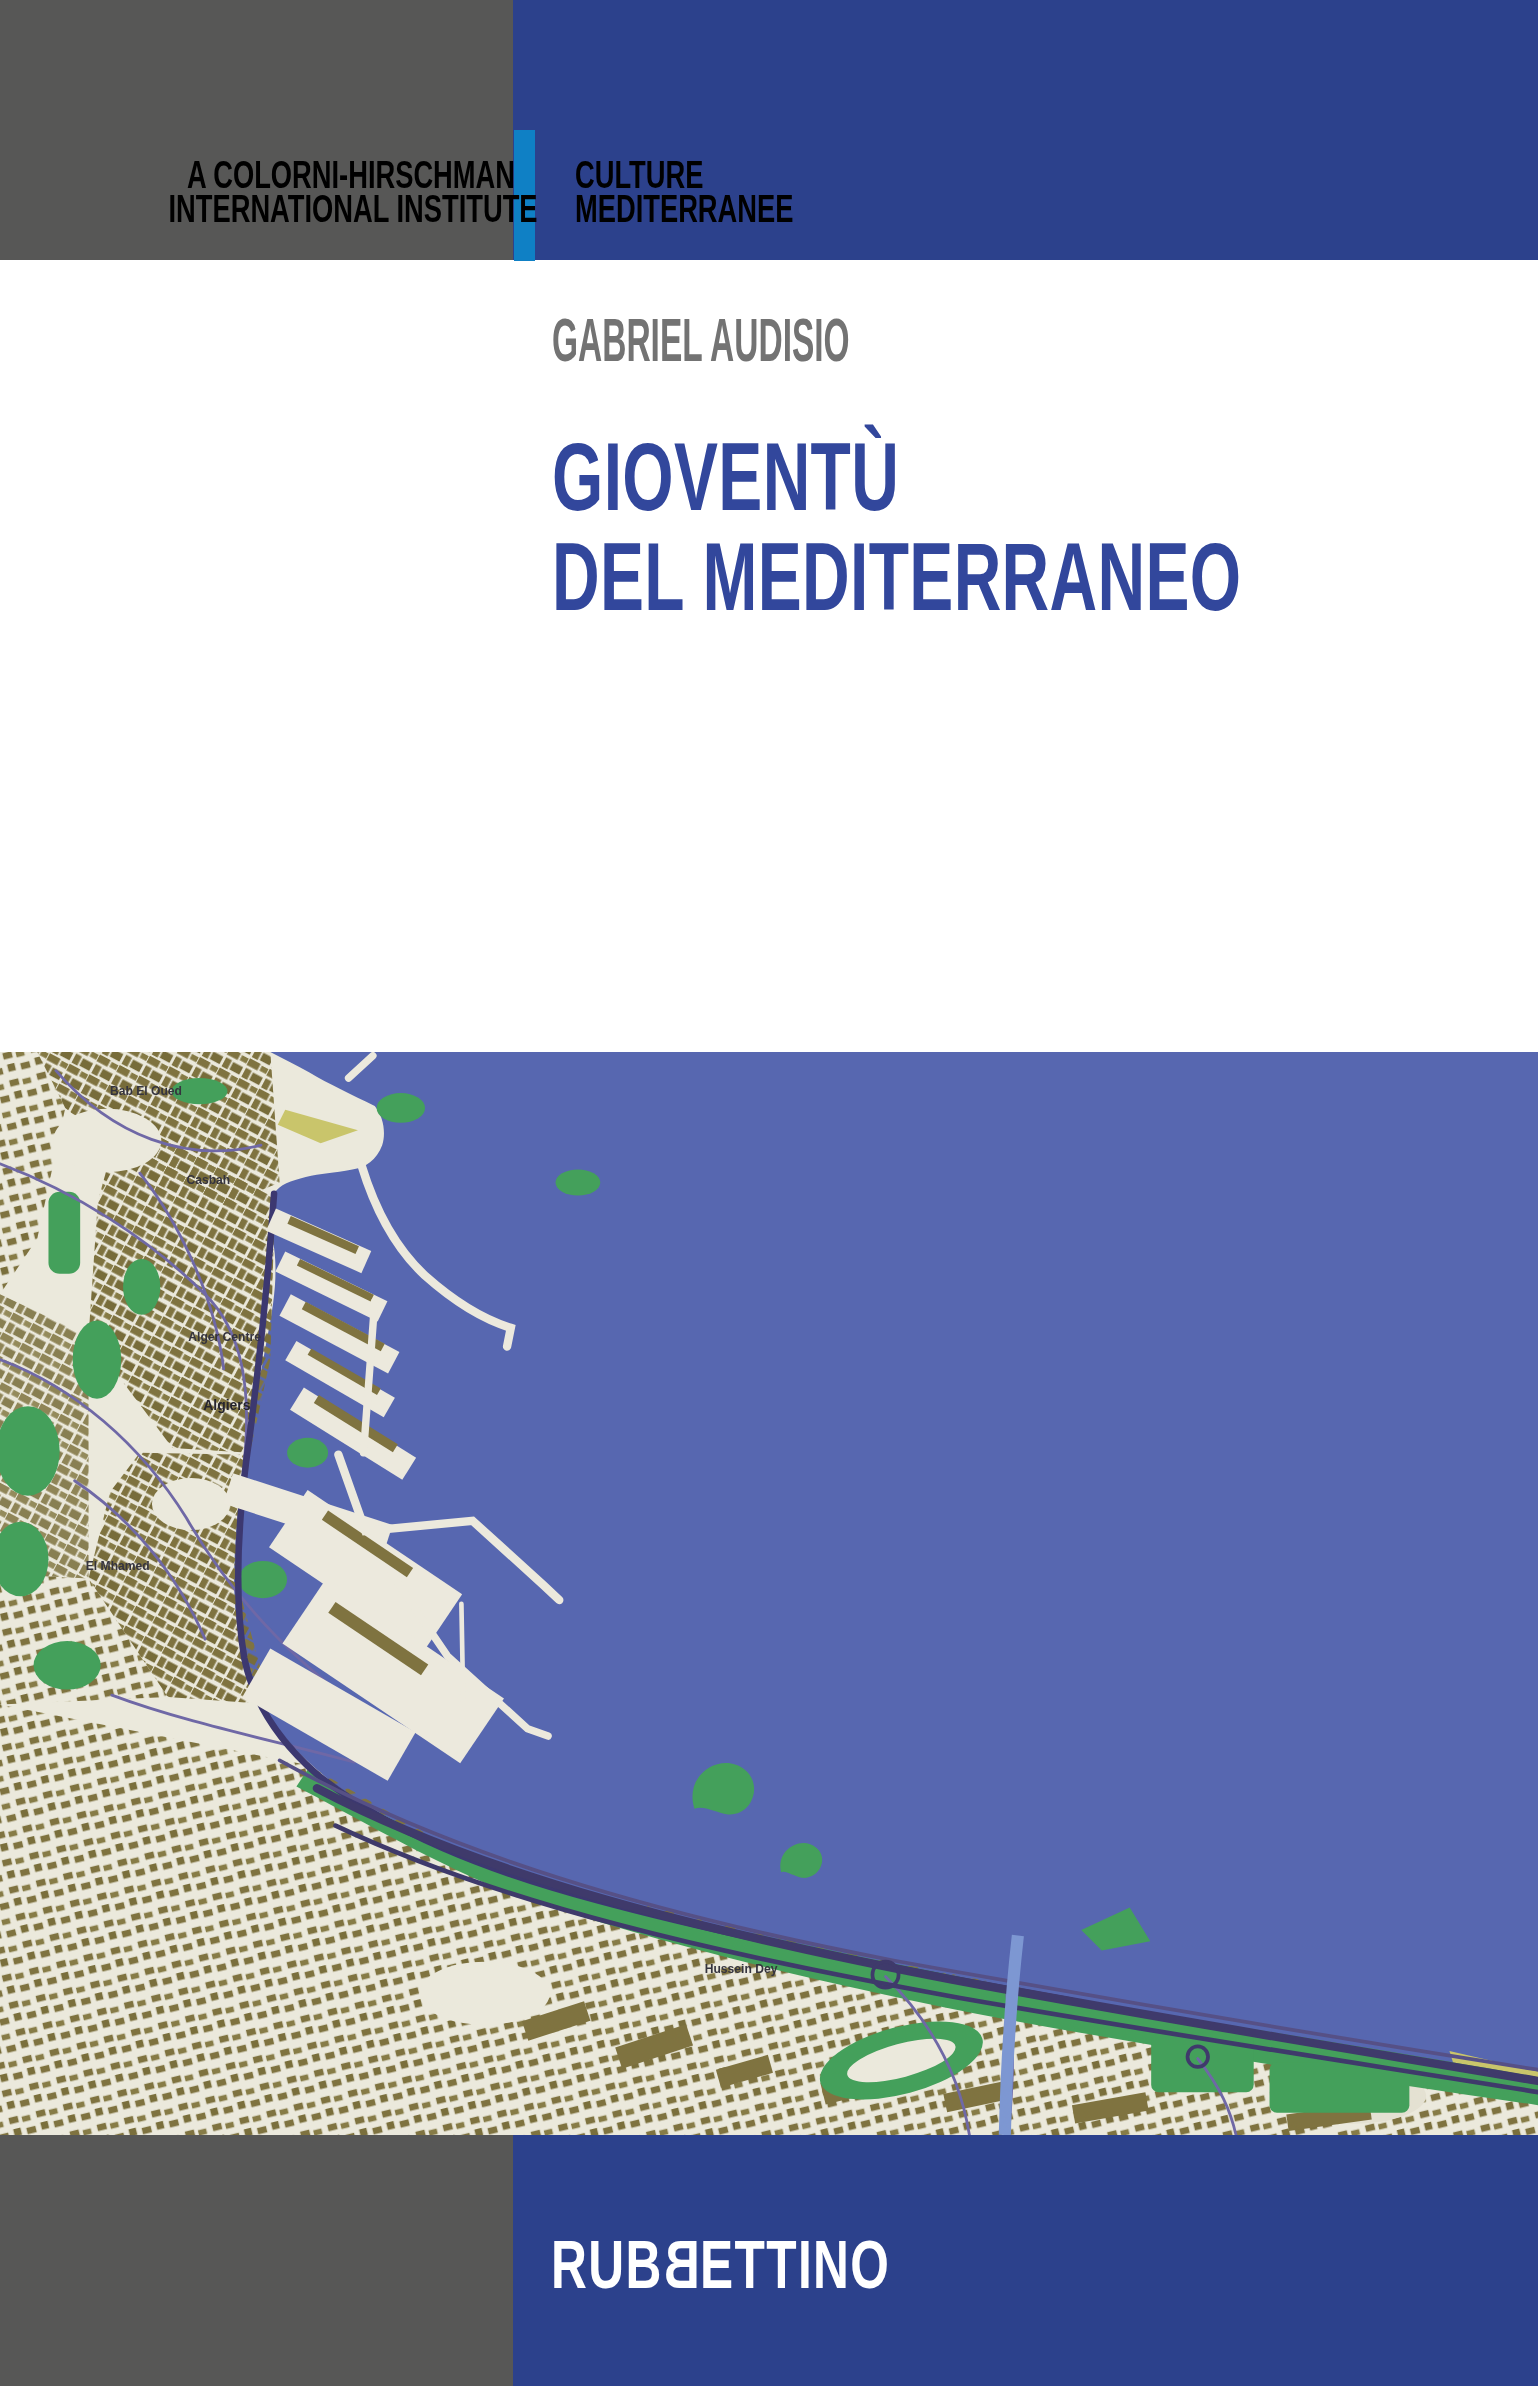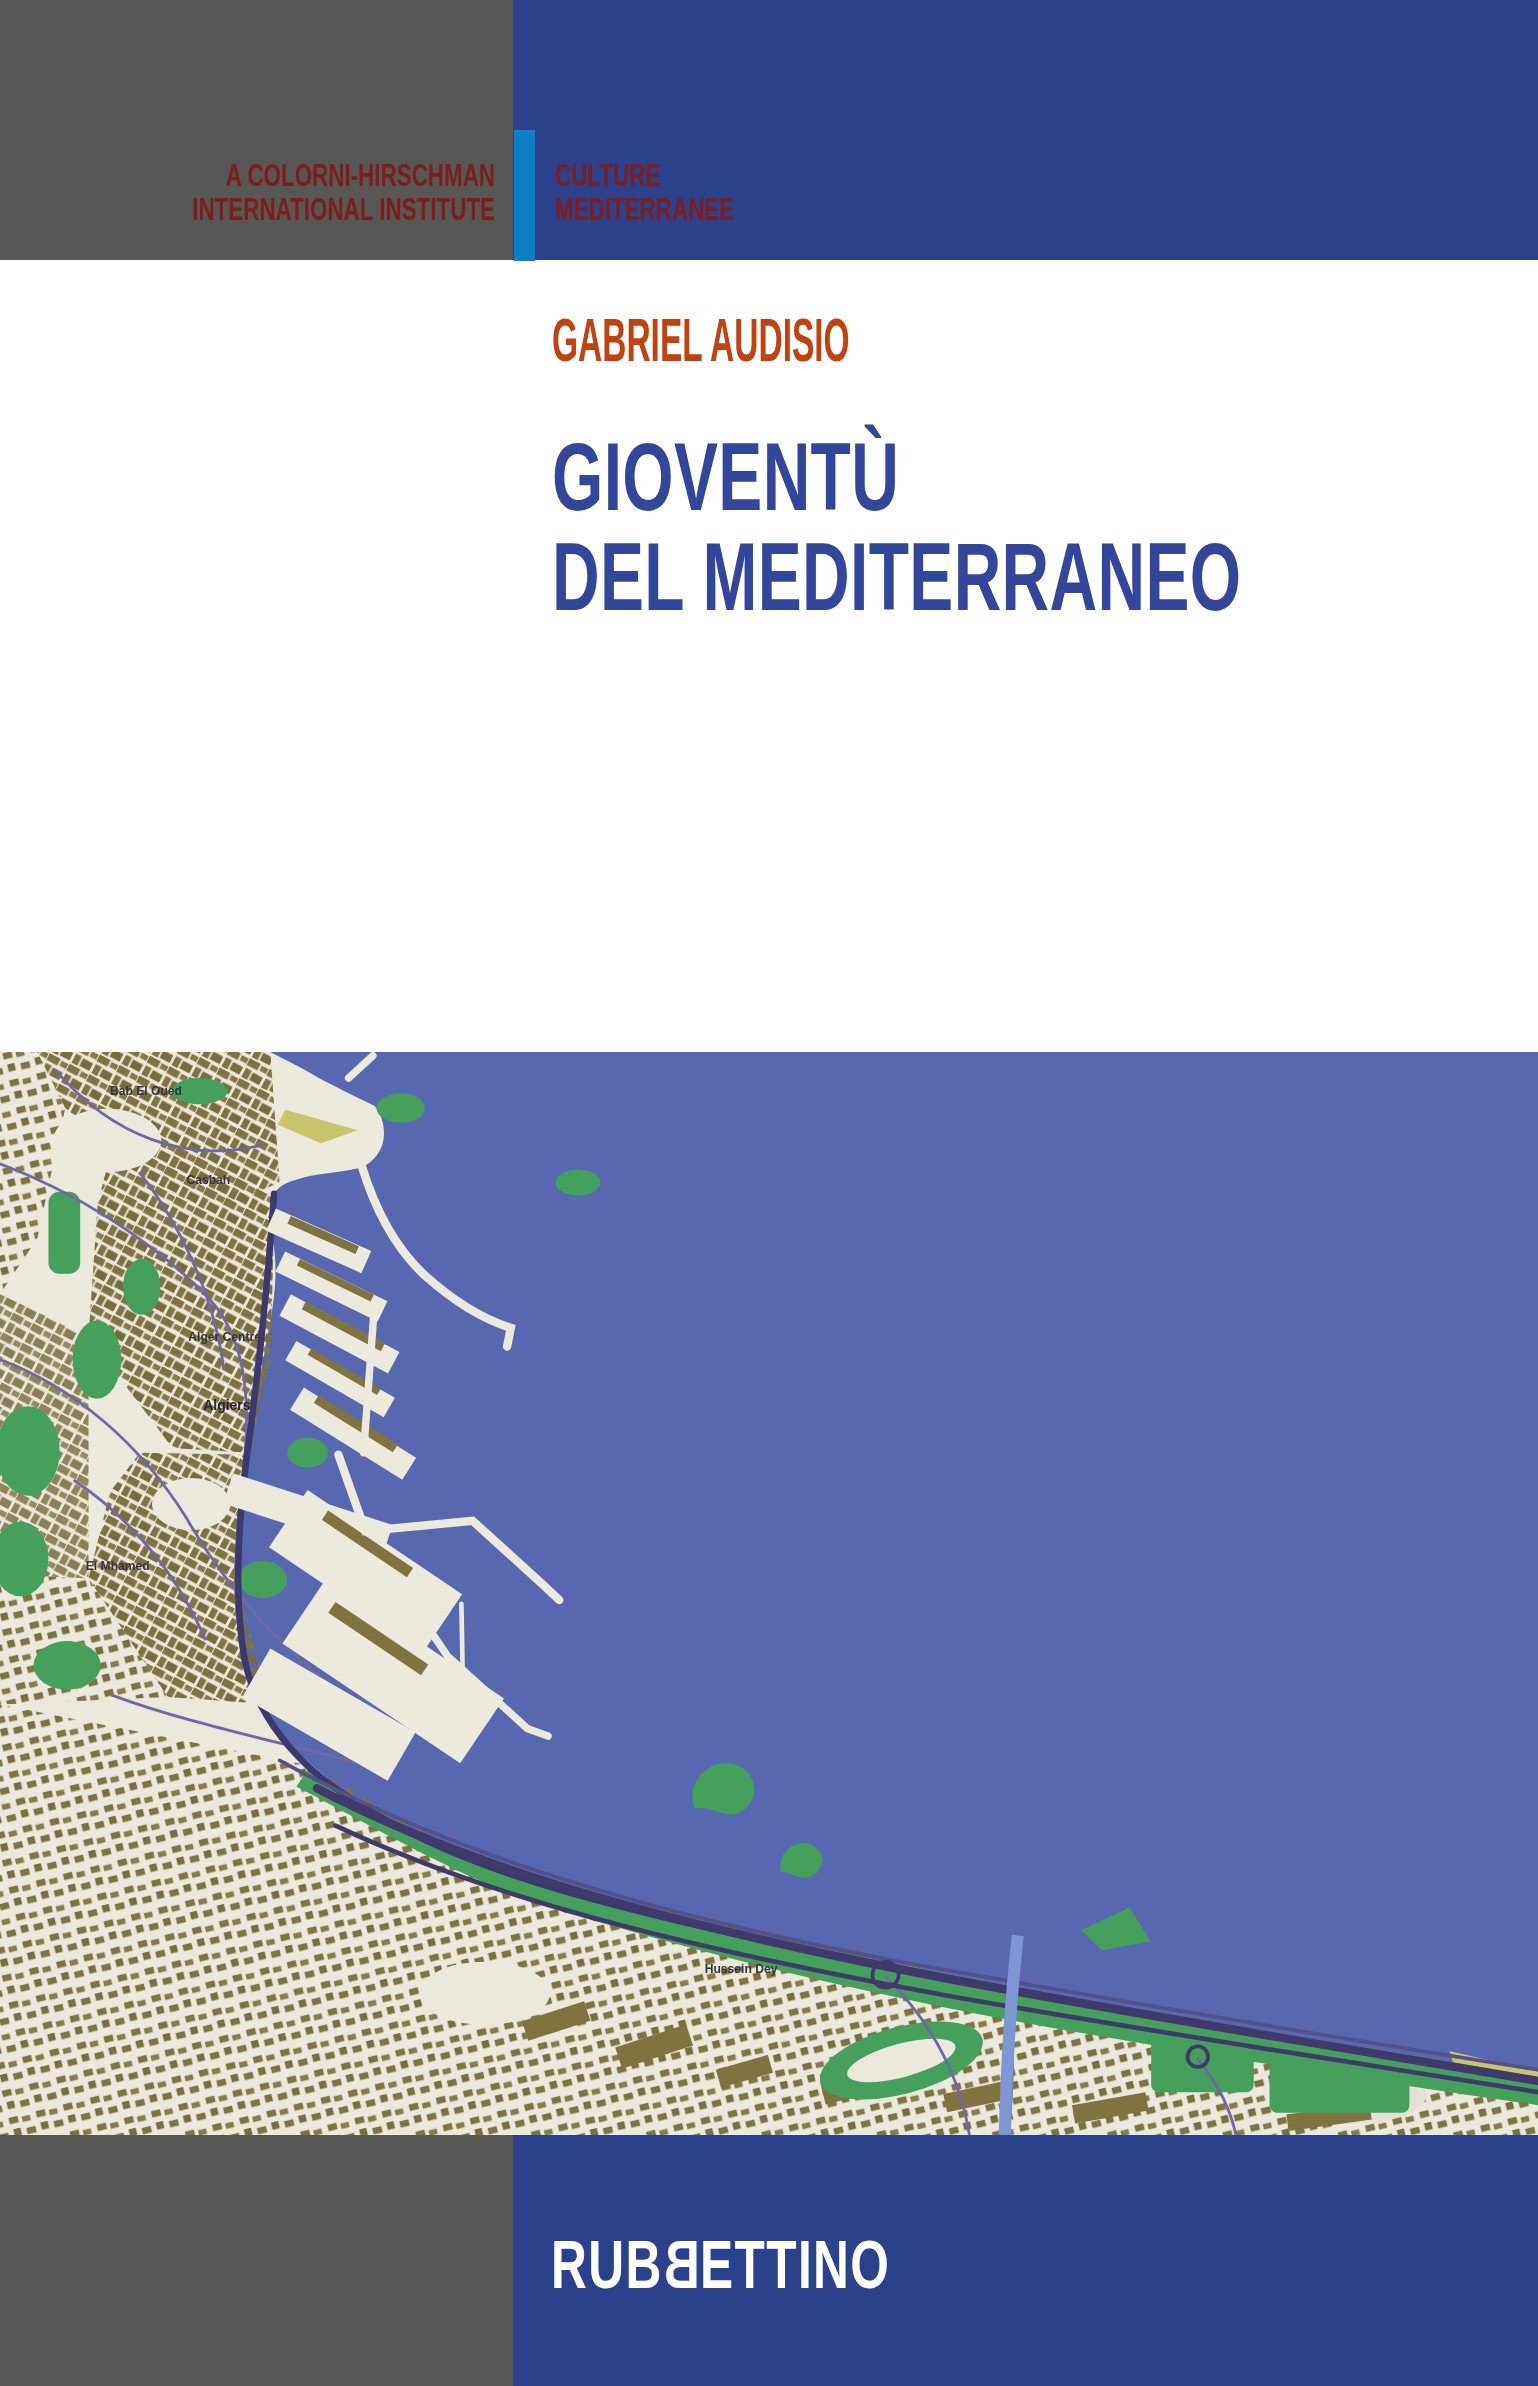--- a/index.html
+++ b/index.html
@@ -4,31 +4,31 @@
 <style>
   html,body{margin:0;padding:0;background:#ffffff;}
   .cover{position:relative;width:1538px;height:2387px;background:#ffffff;overflow:hidden;
          font-family:"Liberation Sans",sans-serif;}
 
   
   .hdr-gray{position:absolute;left:0;top:0;width:513px;height:260px;background:#575756;}
   .hdr-blue{position:absolute;left:513px;top:0;width:1025px;height:260px;background:#2c418c;}
   .hdr-stripe{position:absolute;left:514px;top:130px;width:20.5px;height:131px;background:#0f80c5;}
 
-  .hdr-text{position:absolute;top:158px;color:#7f1d1d;font-weight:bold;
-            font-size:32px;line-height:34px;white-space:nowrap;}
+  .hdr-text{position:absolute;top:158px;color:#000000;font-weight:bold;
+            font-size:39px;line-height:34px;white-space:nowrap;margin-left:20px;}
   .hdr-text .ln{display:block;transform:scaleX(.70);}
   .institute{left:0;width:495px;text-align:right;}
   .institute .ln{transform-origin:100% 50%;}
   .series{left:555px;width:485px;text-align:left;}
   .series .ln{transform-origin:0 50%;}
 
   
   .author{position:absolute;left:552px;top:309px;font-size:62px;line-height:62px;
-          font-weight:bold;color:#c2410c;white-space:nowrap;}
+          font-weight:bold;color:#737373;white-space:nowrap;}
   .author .ln{display:inline-block;transform:scaleX(.54);transform-origin:0 50%;}
   .title-line{position:absolute;left:552px;font-size:97px;line-height:97px;
               font-weight:bold;color:#32479c;white-space:nowrap;}
   .title-line .ln{display:inline-block;transform:scaleX(.68);transform-origin:0 50%;letter-spacing:0.5px;}
   .title-1{top:428px;text-align:right;}
   .title-2{top:528px;}
 
   
   .map-wrap{position:absolute;left:0;top:1052px;width:1272px;height:1083px;}
   .map-wrap svg{display:block;width:1538px;height:1083px;}

